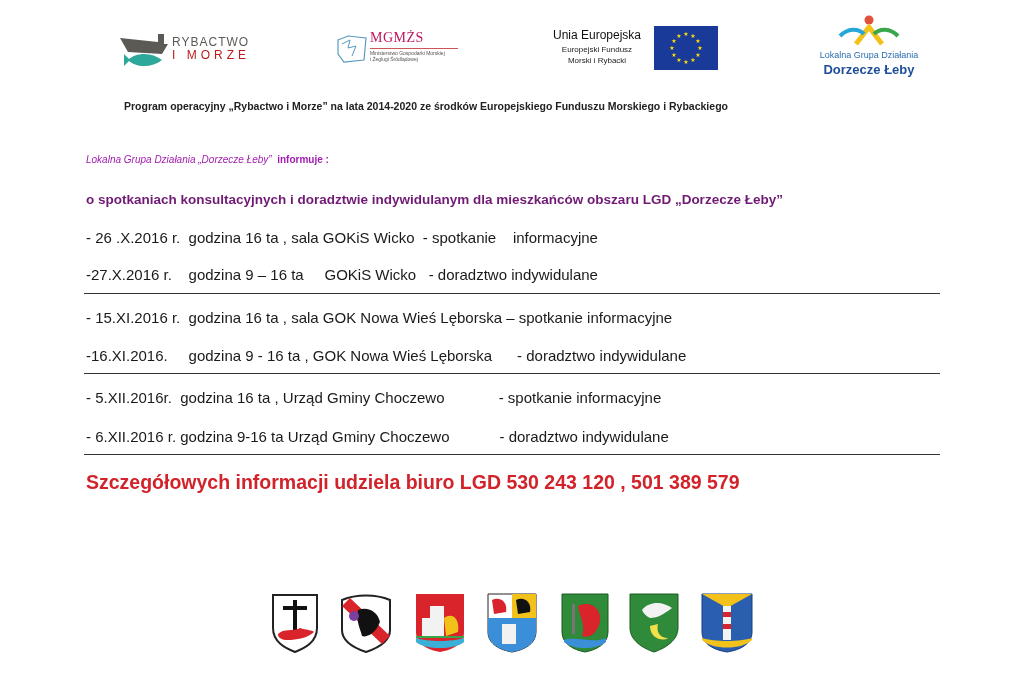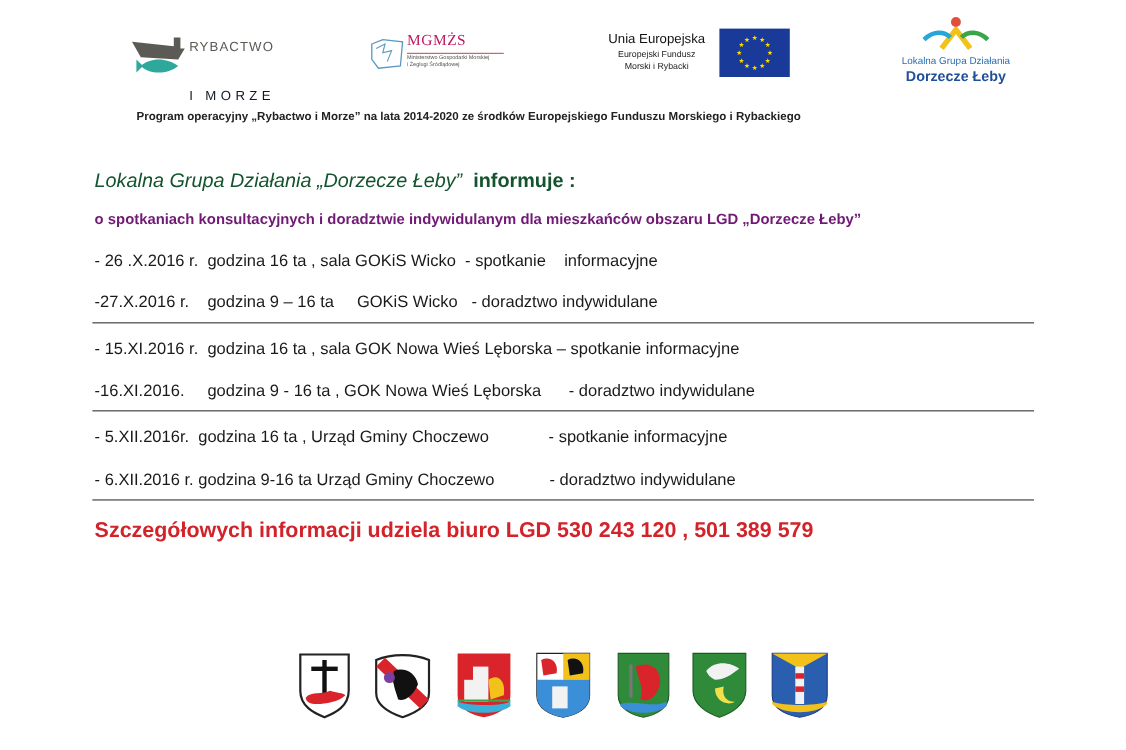--- a/index.html
+++ b/index.html
@@ -2,35 +2,35 @@
 <html><head>
 <meta charset="utf-8">
 <style>
   html,body{margin:0;padding:0;background:#ffffff;}
   body{width:1024px;height:682px;position:relative;overflow:hidden;font-family:"Liberation Sans",sans-serif;color:#111;}
   .abs{position:absolute;}
   
   .logo-rybactwo{left:118px;top:30px;width:140px;height:40px;}
   .logo-rybactwo .txt{position:absolute;left:54px;top:6px;font-size:12px;line-height:13px;color:#5a5a55;letter-spacing:1px;}
   .logo-rybactwo .txt span{display:block;}
-  .logo-rybactwo .txt .l2{letter-spacing:4px;color:#0f172a;margin-top:32px;}
+  .logo-rybactwo .txt .l2{letter-spacing:4px;color:#b91c1c;}
   .logo-mgm{left:336px;top:30px;width:130px;height:40px;}
   .logo-mgm .big{position:absolute;left:34px;top:0;font-size:14px;color:#be185d;font-family:"Liberation Serif",serif;letter-spacing:.5px;}
   .logo-mgm .small{position:absolute;left:34px;top:18px;font-size:5px;line-height:6px;color:#555;border-top:1px solid #c55;width:88px;padding-top:1px;}
   .logo-mgm .small span{display:block;}
   .eu-text{left:542px;top:28px;width:110px;text-align:center;}
   .eu-text .t1{font-size:12px;color:#111;display:block;text-align:center;}
   .eu-text .t2{font-size:8px;color:#222;display:block;margin-top:3px;}
   .eu-text .t3{font-size:8px;color:#222;display:block;margin-top:2px;}
   .eu-flag{left:654px;top:26px;width:64px;height:44px;background:#1a3a9a;}
   .logo-lgd{left:804px;top:14px;width:130px;height:62px;text-align:center;}
   .logo-lgd .t1{position:absolute;left:0;right:0;top:36px;font-size:9px;color:#2a6fb0;text-align:center;}
   .logo-lgd .t2{position:absolute;left:0;right:0;top:48px;font-size:13px;color:#1f4f9a;font-weight:bold;}
   .program{left:0;width:852px;top:100px;text-align:center;font-size:10.5px;font-weight:bold;color:#222;}
-  .lead-red{left:86px;top:154px;font-size:18px;color:#14532d;}
+  .lead-red{left:86px;top:154px;font-size:10px;color:#a21caf;}
   .lead-red i{font-style:italic;}
   .lead-red b{font-weight:bold;}
   .lead-black{left:86px;top:192px;font-size:13.5px;font-weight:bold;color:#701a75;}
   .evt{font-size:15px;font-weight:normal;color:#1a1a1a;white-space:pre;}
   .rule{left:84px;width:856px;height:0;border-top:1.5px solid #333;}
   .contact{left:86px;top:471px;font-size:19.5px;font-weight:bold;color:#d2232a;white-space:pre;}
   .crest{top:592px;width:50px;height:62px;}
 </style>
 </head>
 <body>

